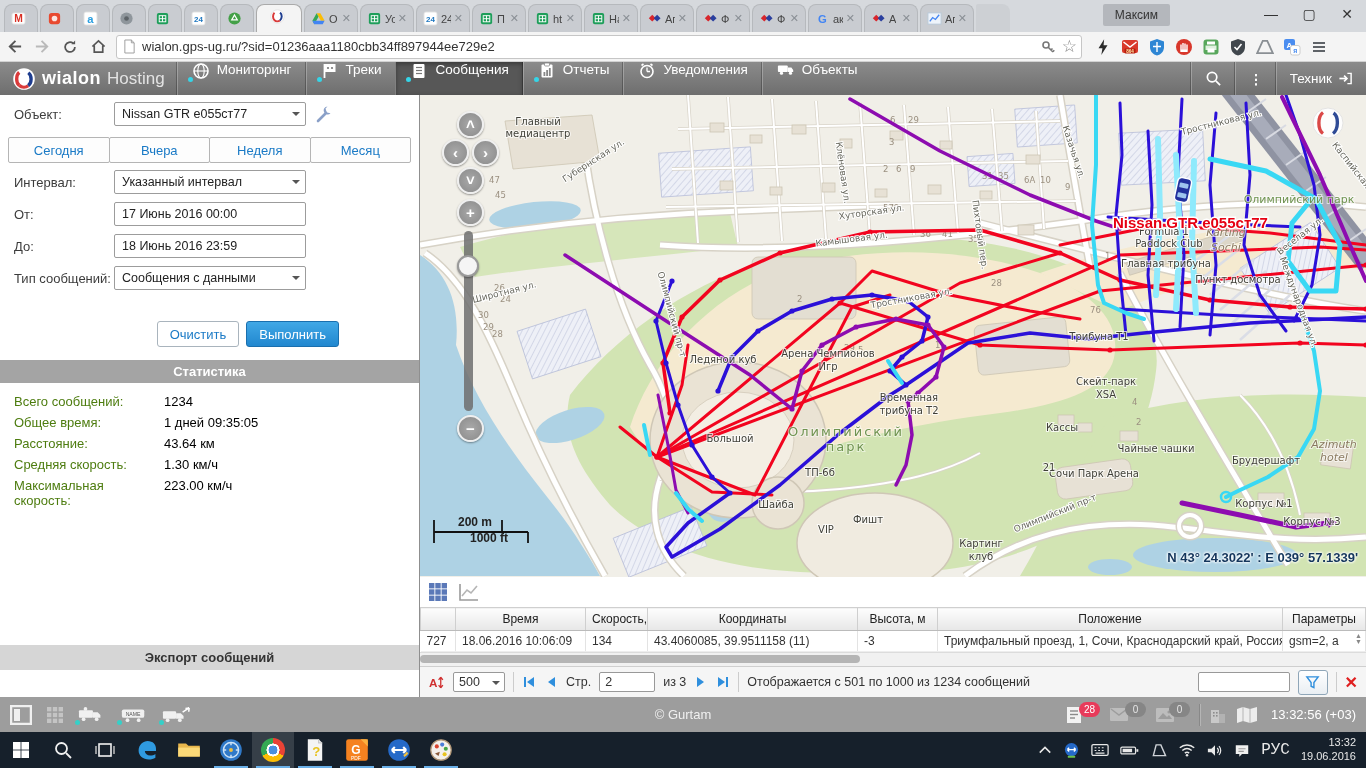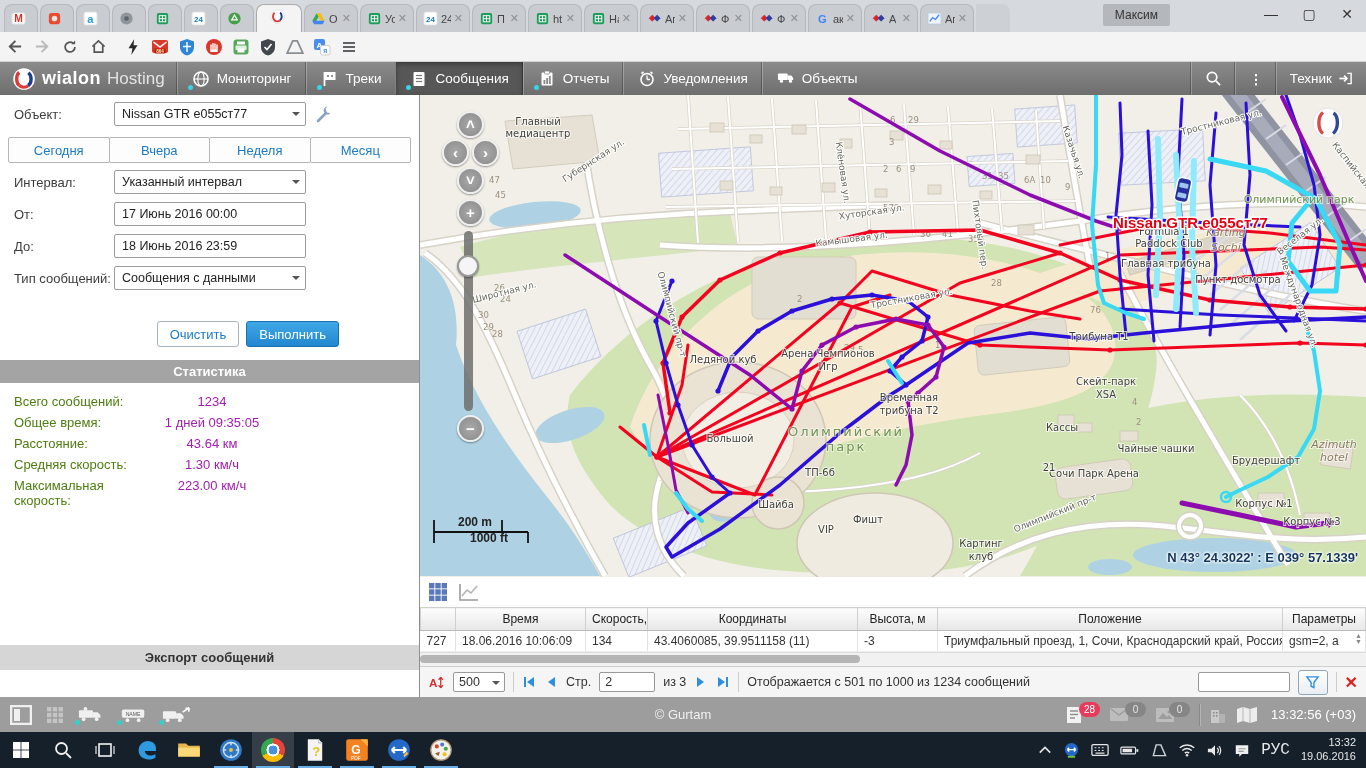--- a/index.html
+++ b/index.html
@@ -25,21 +25,21 @@
   #urlbar .utext{font-size:13px;color:#333;margin-left:6px;white-space:nowrap;overflow:hidden;}
   #urlbar .uicons{position:absolute;right:4px;display:flex;gap:6px;align-items:center;}
   #extrow{display:flex;align-items:center;gap:9px;margin-left:12px;}
   #extrow svg{width:18px;height:18px;}
   
   #wnav{position:absolute;left:0;top:62px;width:1366px;height:33px;background:linear-gradient(#8b8b8b,#6e6e6e);
     display:flex;align-items:stretch;color:#fff;}
   #wlogo{display:flex;align-items:center;padding:0 12px;gap:6px;}
   #wlogo .lw{font-size:18px;font-weight:bold;letter-spacing:.5px;}
   #wlogo .lh{font-size:17px;color:#e3e3e3;}
-  .nav-item{display:flex;align-items:center;gap:7px;padding:0 14px;border-left:1px solid rgba(255,255,255,.25);
+  .nav-item{display:flex;align-items:flex-start;gap:7px;padding:0 14px;border-left:1px solid rgba(255,255,255,.25);
     box-shadow:-1px 0 0 rgba(0,0,0,.25);position:relative;cursor:pointer;font-size:13.5px;}
   .nav-item.active{background:#575757;box-shadow:inset 0 2px 5px rgba(0,0,0,.35);}
   .nav-item .nicon{position:relative;width:18px;height:18px;}
   .nav-item .ndot{position:absolute;left:-4px;bottom:-2px;width:5px;height:5px;border-radius:50%;background:#35d5e8;}
   #wnav .spacer{flex:1;}
   .nav-right{display:flex;align-items:center;padding:0 13px;border-left:1px solid rgba(255,255,255,.25);
     box-shadow:-1px 0 0 rgba(0,0,0,.25);gap:6px;font-size:13.5px;}
   
   #lpanel{position:absolute;left:0;top:95px;width:420px;height:602px;background:#fff;border-right:1px solid #8f8f8f;
     box-sizing:border-box;}
@@ -55,21 +55,21 @@
   .qbtn:first-child{margin-left:0;}
   #execrow{display:flex;justify-content:flex-end;margin:30px 80px 0 0;gap:7px;}
   .btn{height:24px;padding:0 12px;border-radius:3px;font-size:13px;display:flex;align-items:center;cursor:pointer;}
   .btn.light{border:1px solid #a9b4bd;background:#fff;color:#1a7ac6;}
   .btn.blue{border:1px solid #1a6fae;background:linear-gradient(#41a8e6,#2187cf);color:#fff;}
   #stats-header{margin-top:12px;height:23px;background:#a4a4a4;color:#fff;font-weight:bold;font-size:13px;
     display:flex;align-items:center;justify-content:center;border-top:1px solid #fff;border-bottom:1px solid #fff;}
   #stats-list{padding:10px 0 0 14px;}
   .srow{height:21px;display:flex;font-size:13px;}
   .srow .sl{width:150px;color:#4d7c0f;}
-  .srow .sv{width:96px;text-align:center;color:#a21caf;}
+  .srow .sv{width:96px;text-align:left;color:#000000;}
   .bigbar{position:absolute;left:0;width:419px;height:25px;background:#d6d6d6;color:#333;font-weight:bold;
     font-size:13px;display:flex;align-items:center;justify-content:center;border-top:1px solid #fff;cursor:pointer;}
   
   #maparea{position:absolute;left:420px;top:95px;width:946px;height:482px;overflow:hidden;background:#f1efe8;}
   .mlayer{position:absolute;left:0;top:0;}
   .ml-street{font:9px "DejaVu Sans",sans-serif;fill:#66665c;paint-order:stroke;stroke:#fff;stroke-width:2px;}
   .ml-poi{font:10px "DejaVu Sans",sans-serif;fill:#3f3f37;paint-order:stroke;stroke:rgba(255,255,255,.75);stroke-width:2px;}
   .ml-park{font:11px "DejaVu Sans",sans-serif;fill:#6f9350;paint-order:stroke;stroke:rgba(255,255,255,.6);stroke-width:2px;}
   .ml-parkbig{font:13px "DejaVu Sans",sans-serif;fill:#6f9350;letter-spacing:2px;paint-order:stroke;stroke:rgba(255,255,255,.5);stroke-width:2px;}
   .ml-italic{font:italic 11px "DejaVu Sans",sans-serif;fill:#8a7a60;paint-order:stroke;stroke:rgba(255,255,255,.6);stroke-width:2px;}
@@ -315,20 +315,34 @@
         <svg width="16" height="16" viewBox="0 0 18 18">
           <path d="M14.5,9 a5.5,5.5 0 1 1 -2,-4.2" fill="none" stroke="#555" stroke-width="2"></path>
           <path d="M14.8,1.8 V6 H10.6 Z" fill="#555"></path>
         </svg>
       </div>
     <div class="navbtn">
         <svg width="17" height="17" viewBox="0 0 18 18">
           <path d="M2.5,9 L9,3 L15.5,9 M4.5,8 V15 H13.5 V8" fill="none" stroke="#555" stroke-width="1.8"></path>
         </svg>
       </div>
+    <div id="urlbar">
+      <svg width="13" height="15" viewBox="0 0 14 16">
+          <path d="M2,1 h7 l3,3 v11 h-10 Z" fill="#fff" stroke="#999"></path>
+          <path d="M9,1 v3 h3" fill="none" stroke="#999"></path>
+        </svg>
+      <span class="utext">wialon.gps-ug.ru/?sid=01236aaa1180cbb34ff897944ee729e2</span>
+      <span class="uicons">
+        <svg width="16" height="16" viewBox="0 0 16 16">
+            <circle cx="6" cy="6" r="3" fill="none" stroke="#777" stroke-width="1.6"></circle>
+            <path d="M8.2,8.2 L13,13 M11,11 l1.5,-1.5 M12.8,12.8 l1.5,-1.5" stroke="#777" stroke-width="1.6" fill="none"></path>
+          </svg>
+        <span style="color:#888;font-size:17px;line-height:1;">☆</span>
+      </span>
+    </div>
     <div id="extrow">
       <svg viewBox="0 0 12 16">
           <path d="M7,1 L2,9 H5.5 L4.5,15 L10,6.5 H6.5 Z" fill="#2b2b2b"></path>
         </svg>
       <svg viewBox="0 0 18 18">
           <rect x="1" y="2" width="16" height="13" rx="2" fill="#d93a2b"></rect>
           <path d="M2.5,4 L9,9 L15.5,4" fill="none" stroke="#fff" stroke-width="1.5"></path>
           <rect x="3.5" y="10.5" width="11" height="5" rx="1" fill="#b71c0c"></rect>
           <text x="9" y="14.7" font-size="4.6" fill="#ffe9a8" text-anchor="middle" font-weight="bold">864</text>
         </svg>

